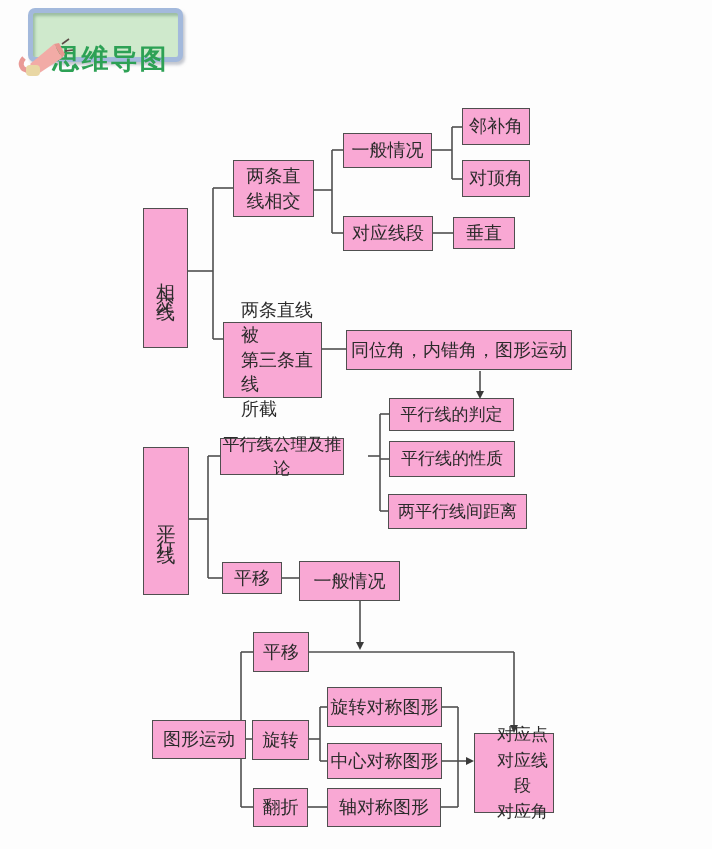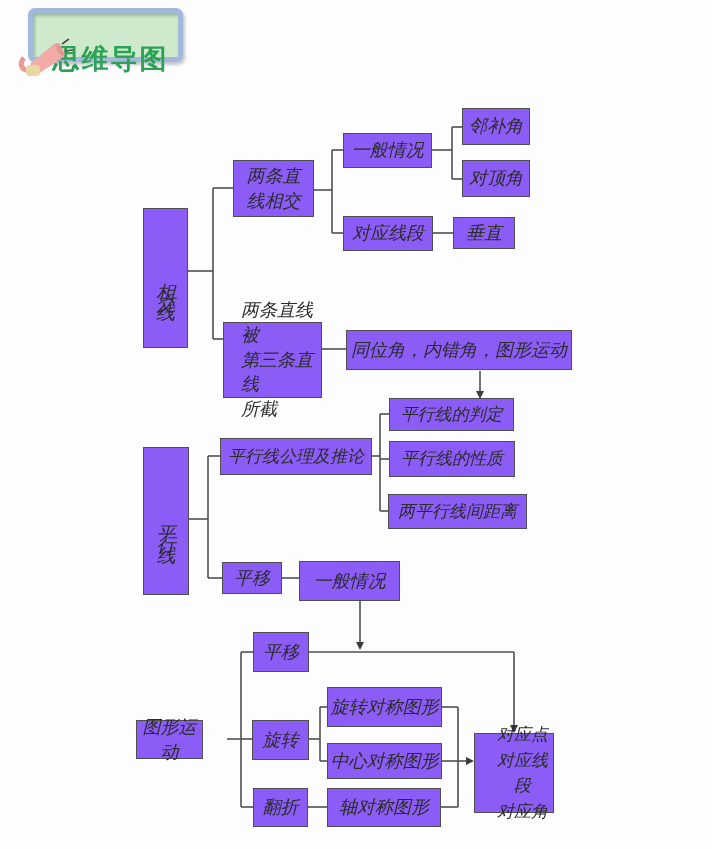--- a/index.html
+++ b/index.html
@@ -5,23 +5,23 @@
   html,body{margin:0;padding:0;background:#ffffff;}
   .canvas{
     position:relative;width:712px;height:849px;background:#fdfdfd;
     font-family:"Liberation Serif","DejaVu Serif",serif;overflow:hidden;
   }
   svg.connectors{position:absolute;left:0;top:0;width:712px;height:849px;}
   svg.connectors line{stroke:#4f4f4f;stroke-width:1.6;}
   svg.connectors polygon{fill:#3a3a3a;}
   .node{
     position:absolute;box-sizing:border-box;border:1.5px solid #4f4f4f;
-    background:#8b5cf6;color:#2b2b2b;font-size:18px;line-height:1.38;
+    background:#f9a8d4;color:#2b2b2b;font-size:18px;line-height:1.38;
     display:flex;align-items:center;justify-content:center;
-    text-align:center;white-space:pre-line;font-style:italic;
+    text-align:center;white-space:pre-line;
   }
   .node.v{
     writing-mode:vertical-rl;text-orientation:upright;
     letter-spacing:10px;font-size:19px;padding-top:8px;
   }
   .node.align-left{justify-content:flex-start;text-align:left;padding-left:17px;}
   .node.small{font-size:17px;text-align:center;}
   .title-badge{
     position:absolute;left:28px;top:8px;width:155px;height:54px;
     background:#a3b9dc;border-radius:7px;box-sizing:border-box;padding:5px;
@@ -116,29 +116,29 @@
   <div class="node" style="left:462px;top:108px;width:68px;height:37px">邻补角</div>
   <div class="node" style="left:462px;top:160px;width:68px;height:37px">对顶角</div>
   <div class="node" style="left:343px;top:216px;width:90px;height:35px">对应线段</div>
   <div class="node" style="left:453px;top:217px;width:62px;height:32px">垂直</div>
   <div class="node align-left" style="left:223px;top:322px;width:99px;height:76px">两条直线被
 第三条直线
 所截</div>
   <div class="node" style="left:346px;top:330px;width:226px;height:40px">同位角，内错角，图形运动</div>
 
   <div class="node v" style="left:143px;top:447px;width:46px;height:148px">平行线</div>
-  <div class="node small" style="left:220px;top:438px;width:152px;height:37px">平行线公理及推论</div>
+  <div class="node small" style="left:220px;top:438px;width:124px;height:37px">平行线公理及推论</div>
   <div class="node small" style="left:389px;top:398px;width:125px;height:33px">平行线的判定</div>
   <div class="node small" style="left:389px;top:441px;width:126px;height:36px">平行线的性质</div>
   <div class="node small" style="left:388px;top:494px;width:139px;height:35px">两平行线间距离</div>
   <div class="node" style="left:222px;top:562px;width:60px;height:32px">平移</div>
   <div class="node" style="left:299px;top:561px;width:101px;height:40px">一般情况</div>
 
   <div class="node" style="left:253px;top:632px;width:56px;height:40px">平移</div>
-  <div class="node" style="left:136px;top:720px;width:67px;height:39px">图形运动</div>
+  <div class="node" style="left:152px;top:720px;width:94px;height:39px">图形运动</div>
   <div class="node" style="left:252px;top:720px;width:57px;height:40px">旋转</div>
   <div class="node" style="left:253px;top:788px;width:55px;height:39px">翻折</div>
   <div class="node" style="left:327px;top:687px;width:115px;height:40px">旋转对称图形</div>
   <div class="node" style="left:327px;top:743px;width:115px;height:36px">中心对称图形</div>
   <div class="node" style="left:327px;top:788px;width:114px;height:39px">轴对称图形</div>
   <div class="node small align-left" style="left:474px;top:733px;width:80px;height:80px;line-height:1.5">对应点
 对应线段
 对应角</div>
 
 </div>

